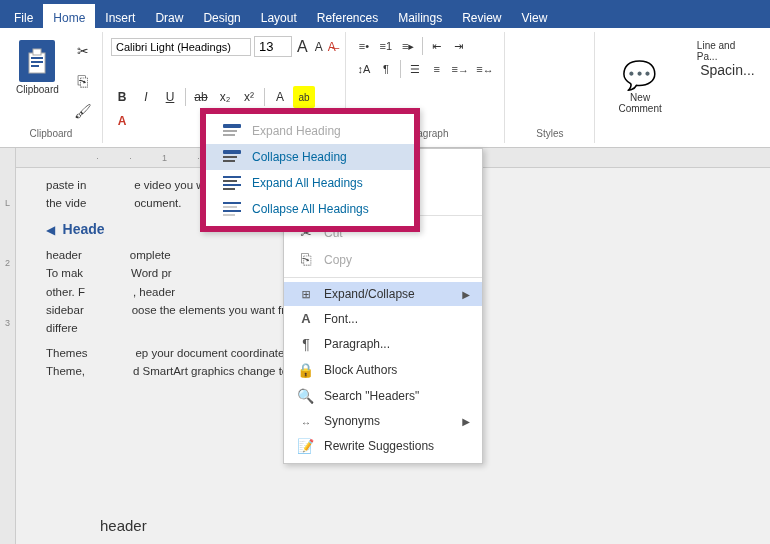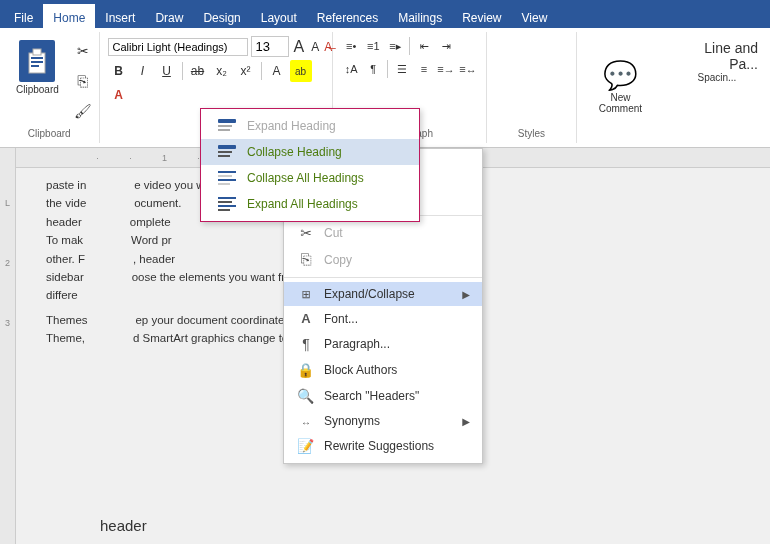--- a/index.html
+++ b/index.html
@@ -293,34 +293,34 @@
       cursor: pointer;
       border-radius: 2px;
     }
 
     
     .submenu {
       position: absolute;
       left: 200px;
       top: 108px;
       background: #fff;
-      border: 1px solid #be185d;
+      border: 6px solid #be185d;
       box-shadow: 2px 2px 6px rgba(0,0,0,0.2);
       width: 220px;
       z-index: 101;
       padding: 4px 0;
     }
 
     .submenu-item {
       display: flex;
       align-items: center;
       padding: 6px 14px;
       cursor: pointer;
       font-size: 12px;
-      color: #4d7c0f;
+      color: #0369a1;
     }
     .submenu-item.disabled { color: #aaa; pointer-events: none; }
     .submenu-item.active { background: #d4e0f0; }
 
     .submenu-icon {
       width: 24px;
       margin-right: 8px;
       font-size: 14px;
       display: flex;
       align-items: center;
@@ -384,21 +384,21 @@
       </div>
       <div class="clipboard-actions">
         <div class="clipboard-action-btn" title="Cut">✂</div>
         <div class="clipboard-action-btn" title="Copy">⎘</div>
         <div class="clipboard-action-btn" title="Format Painter">🖌</div>
       </div>
     </div>
     <div class="group-label-row">Clipboard</div>
   </div>
 
-  <div style="padding:4px 8px; border-right:1px solid #e0e0e0; min-width:210px; display:flex; flex-direction:column;">
+  <div style="padding:4px 8px; border-right:1px solid #e0e0e0; min-width:210px; display:flex; flex-direction:column;gap:26px;">
     <div class="font-row" style="margin-bottom:3px;">
       <input class="font-name-box" value="Calibri Light (Headings)" style="width: 140px; font-size: 11px; padding: 2px 4px; border: 1px solid rgb(200, 200, 200);">
       <input class="font-size-box" value="13" style="width: 38px; font-size: 13px; padding: 2px 4px; border: 1px solid rgb(200, 200, 200);">
       <span class="font-grow-btn" style="font-size:16px; cursor:pointer; color:#333;">A</span>
       <span class="font-shrink-btn" style="font-size:12px; cursor:pointer; color:#333; vertical-align:bottom;">A</span>
       <span style="font-size:12px; cursor:pointer; color:#c8392b;">A̶</span>
     </div>
     <div class="font-format-row">
       <span class="fmt-btn bold">B</span>
       <span class="fmt-btn italic">I</span>
@@ -439,22 +439,22 @@
   <div style="padding:4px 8px; border-right:1px solid #e0e0e0; min-width:90px; display:flex; flex-direction:column; align-items:center;">
     <div class="group-label-row">Styles</div>
   </div>
 
   <div class="new-comment-btn">
     <div class="new-comment-icon">💬</div>
     <div class="new-comment-label">New Comment</div>
   </div>
 
   <div class="line-spacing-area">
-    <div style="font-size:14px; color:#333; text-align:right;">Line and Pa...</div>
-    <div style="font-size:10px; color:#333; text-align:center;">Spacin...</div>
+    <div style="font-size:10px; color:#333; text-align:left;">Line and Pa...</div>
+    <div style="font-size:14px; color:#333; text-align:center;">Spacin...</div>
   </div>
 </div>
 
 <div class="doc-area">
 
   <div style="width:16px; background:#e8e8e8; border-right:1px solid #ccc; display:flex; flex-direction:column; align-items:center; padding-top:50px; font-size:9px; color:#888; gap:50px;">
     <span>L</span>
     <span>2</span>
     <span>3</span>
   </div>
@@ -475,20 +475,24 @@
   </div>
 
   <div style="flex:1; overflow:hidden; padding:20px 30px; padding-top:28px;">
     <div class="doc-content">
       <p class="doc-text">
         paste in&nbsp;&nbsp;&nbsp;&nbsp;&nbsp;&nbsp;&nbsp;&nbsp;&nbsp;&nbsp;&nbsp;&nbsp;&nbsp;&nbsp;&nbsp;e video you want to add. You car
       </p>
       <p class="doc-text">
         the vide&nbsp;&nbsp;&nbsp;&nbsp;&nbsp;&nbsp;&nbsp;&nbsp;&nbsp;&nbsp;&nbsp;&nbsp;&nbsp;&nbsp;&nbsp;ocument.
       </p>
+      <p style="margin: 6px 0;">
+        <span class="collapse-arrow">◀</span>
+        <span class="doc-heading" style="display:inline;">Heade</span>
+      </p>
       <p class="doc-text">
         header&nbsp;&nbsp;&nbsp;&nbsp;&nbsp;&nbsp;&nbsp;&nbsp;&nbsp;&nbsp;&nbsp;&nbsp;&nbsp;&nbsp;&nbsp;omplete
       </p>
       <p class="doc-text">
         To mak&nbsp;&nbsp;&nbsp;&nbsp;&nbsp;&nbsp;&nbsp;&nbsp;&nbsp;&nbsp;&nbsp;&nbsp;&nbsp;&nbsp;&nbsp;Word pr
       </p>
       <p class="doc-text">
         other. F&nbsp;&nbsp;&nbsp;&nbsp;&nbsp;&nbsp;&nbsp;&nbsp;&nbsp;&nbsp;&nbsp;&nbsp;&nbsp;&nbsp;&nbsp;, header
       </p>
       <p class="doc-text">
@@ -604,32 +608,32 @@
           <rect x="0" y="10" width="12" height="2" fill="#555"></rect>
         </svg>
     </div>
     <span>Collapse Heading</span>
   </div>
 
   <div class="submenu-item">
     <div class="submenu-icon">
       <svg width="18" height="14" viewBox="0 0 18 14">
           <rect x="0" y="0" width="18" height="2" fill="#2b579a"></rect>
+          <rect x="0" y="4" width="14" height="2" fill="#555"></rect>
+          <rect x="0" y="8" width="18" height="2" fill="#2b579a"></rect>
+          <rect x="0" y="12" width="12" height="2" fill="#555"></rect>
+        </svg>
+    </div>
+    <span>Expand All Headings</span>
+  </div>
+
+  <div class="submenu-item">
+    <div class="submenu-icon">
+      <svg width="18" height="14" viewBox="0 0 18 14">
+          <rect x="0" y="0" width="18" height="2" fill="#2b579a"></rect>
           <rect x="0" y="4" width="14" height="2" fill="#555" opacity="0.3"></rect>
           <rect x="0" y="8" width="18" height="2" fill="#2b579a"></rect>
           <rect x="0" y="12" width="12" height="2" fill="#555" opacity="0.3"></rect>
         </svg>
     </div>
     <span>Collapse All Headings</span>
   </div>
-
-  <div class="submenu-item">
-    <div class="submenu-icon">
-      <svg width="18" height="14" viewBox="0 0 18 14">
-          <rect x="0" y="0" width="18" height="2" fill="#2b579a"></rect>
-          <rect x="0" y="4" width="14" height="2" fill="#555"></rect>
-          <rect x="0" y="8" width="18" height="2" fill="#2b579a"></rect>
-          <rect x="0" y="12" width="12" height="2" fill="#555"></rect>
-        </svg>
-    </div>
-    <span>Expand All Headings</span>
-  </div>
 </div>
 
 </body></html>

